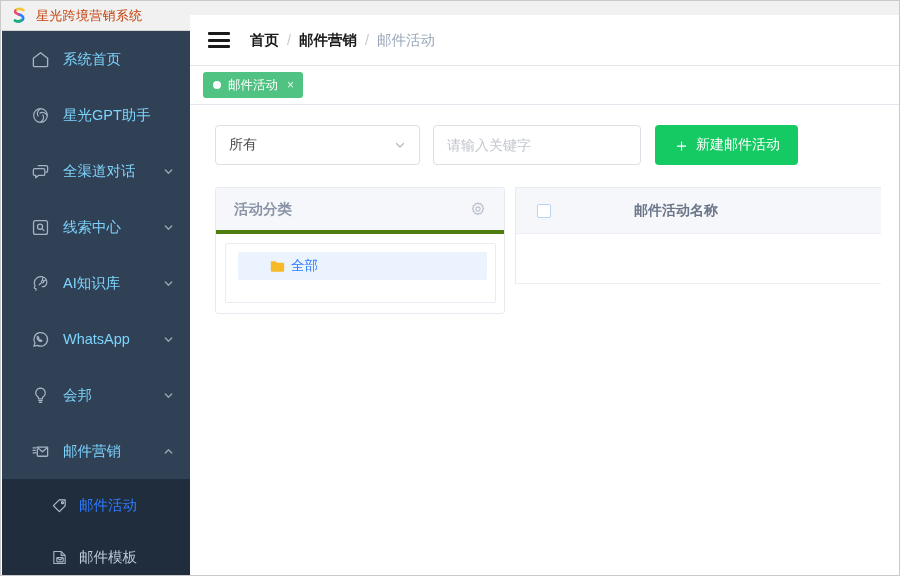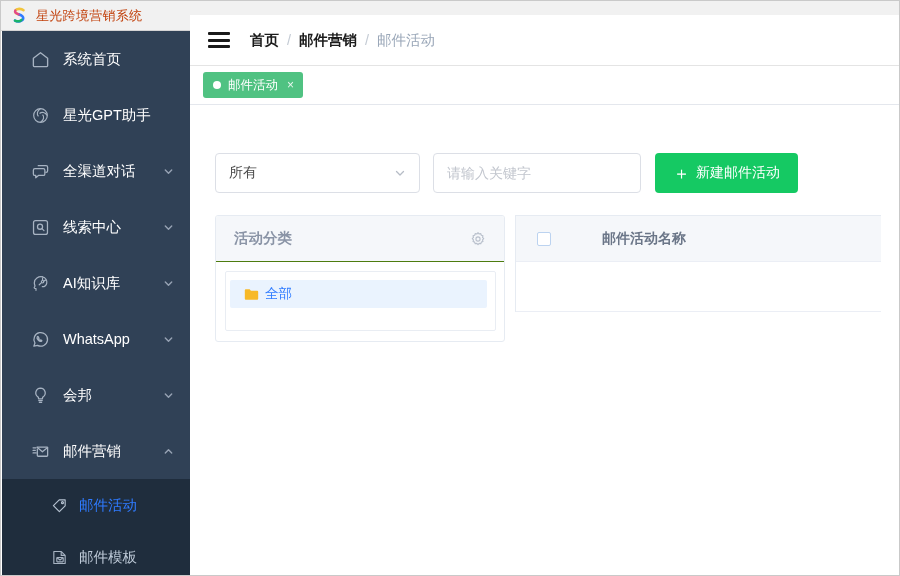--- a/index.html
+++ b/index.html
@@ -55,21 +55,21 @@
     height: 545px;
     background: #304156;
     overflow: hidden;
   }
   .nav-item {
     height: 56px;
     display: flex;
     align-items: center;
     padding-left: 28px;
     padding-right: 16px;
-    color: #ffffff;
+    color: #7dd3fc;
     font-size: 14.5px;
     cursor: pointer;
     position: relative;
     white-space: nowrap;
   }
   .nav-item .nav-icon {
     width: 20px; height: 20px;
     flex: 0 0 20px;
     margin-right: 13px;
     display: flex;
@@ -197,21 +197,20 @@
 
   
   .content {
     padding: 20px 18px 0 25px;
     background: #ffffff;
     height: 455px;
   }
   .toolbar {
     display: flex;
     margin-bottom: 22px;
-    margin-top: 28px;
   }
   .select-box {
     width: 205px;
     height: 40px;
     border: 1px solid #dcdfe6;
     border-radius: 4px;
     display: flex;
     align-items: center;
     padding: 0 13px;
     font-size: 14px;
@@ -281,21 +280,21 @@
     background: #ffffff;
     overflow: hidden;
     flex: 0 0 290px;
   }
   .panel-head {
     height: 46px;
     background: #f5f7fa;
     display: flex;
     align-items: center;
     padding: 0 17px 0 18px;
-    border-bottom: 1px solid #4d7c0f;
+    border-bottom: 4px solid #4d7c0f;
   }
   .panel-head-title {
     flex: 1 1 auto;
     font-size: 14.5px;
     color: #8a94a6;
     font-weight: bold;
   }
   .gear-btn {
     width: 18px; height: 18px;
     color: #b9c0cc;
@@ -307,22 +306,22 @@
     border: 1px solid #e9edf3;
     border-radius: 2px;
     min-height: 60px;
     padding: 8px 0 14px 0;
     background: #fff;
   }
   .tree-node {
     height: 28px;
     display: flex;
     align-items: center;
-    padding-left: 14px;
-    margin: 0 8px 0 4px;
+    padding-left: 32px;
+    margin: 0 8px 0 12px;
     background: #eaf3fe;
     border-radius: 2px;
     cursor: pointer;
   }
   .folder-icon {
     width: 15px; height: 13px;
     margin-right: 6px;
     flex: 0 0 15px;
     display: flex; align-items: center; justify-content: center;
   }
@@ -335,20 +334,21 @@
     border-left: 1px solid #e6ebf2;
     background: #ffffff;
     overflow: hidden;
   }
   .table-head {
     height: 46px;
     background: #f5f7fa;
     display: flex;
     align-items: center;
     border-bottom: 1px solid #ebeef5;
+    gap: 32px;
   }
   .th-check {
     width: 56px;
     flex: 0 0 56px;
     display: flex;
     align-items: center;
     justify-content: center;
   }
   .checkbox {
     width: 14px; height: 14px;

